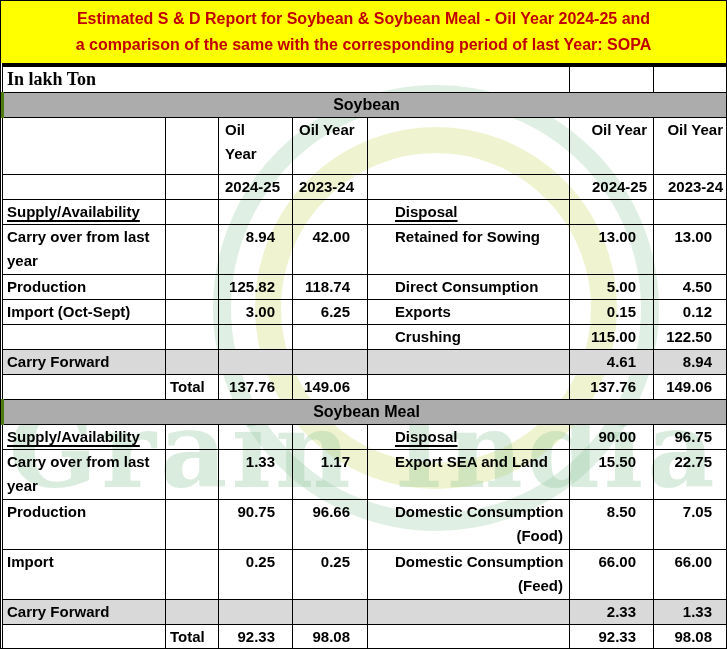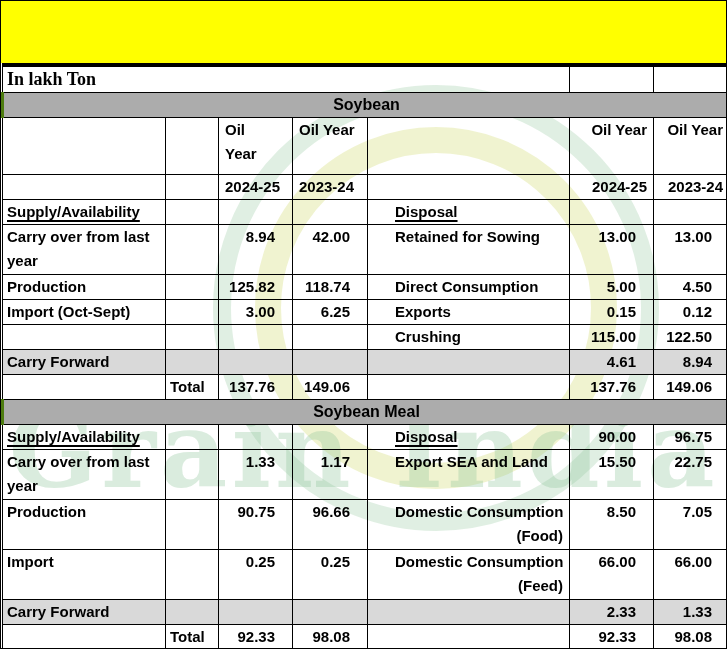--- a/index.html
+++ b/index.html
@@ -81,20 +81,22 @@
   tr.r50{height:50px;}
   tr.bar2{height:24px;}
   tr.r23{height:23px;}
 </style>
 </head>
 <body>
 
 <div class="page">
 
   <div class="title">
+    <div>Estimated S &amp; D Report for Soybean &amp; Soybean Meal - Oil Year 2024-25 and</div>
+    <div>a comparison of the same with the corresponding period of last Year: SOPA</div>
   </div>
 
   <div class="wm-ring-outer"></div>
   <div class="wm-ring-inner"></div>
   <div class="watermark-text">Grain India</div>
 
   <table>
     <colgroup>
       <col style="width:163px">
         <col style="width:53px">

